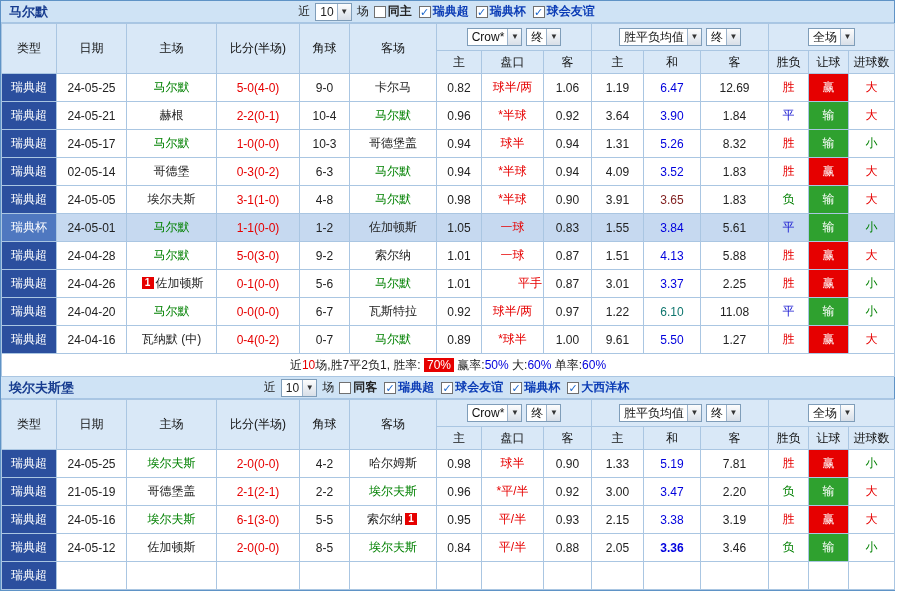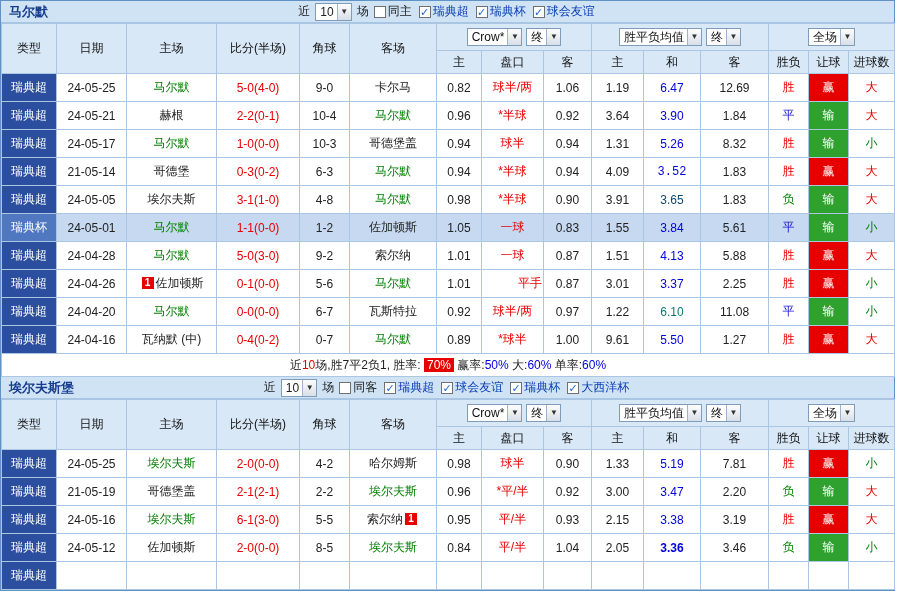--- a/index.html
+++ b/index.html
@@ -27,21 +27,21 @@
 
   .sel { display:inline-flex; align-items:center; background:#fff; border:1px solid #7f9db9;
          height:18px; padding-left:4px; cursor:pointer; margin:0 2px; }
   .sel-v { padding-right:3px; white-space:nowrap; }
   .arr { display:inline-block; width:14px; height:16px; line-height:16px; text-align:center;
          font-size:8px; color:#333; background:linear-gradient(#fdfdfd,#d8dfe8); border-left:1px solid #9db4cc; }
 
   .ck { display:inline-flex; align-items:center; cursor:pointer; margin:0 2px; }
   .cb { display:inline-block; width:12px; height:12px; border:1px solid #707070; background:#fff;
         font-size:11px; line-height:10px; text-align:center; color:#1a66cc; font-weight:bold; margin-right:2px; }
-  .ck-l { white-space:nowrap; }
+  .ck-l { white-space:nowrap;font-weight:bold; }
   .ck-l.blue { color:#0a3bb5; }
 
   table { border-collapse:collapse; table-layout:fixed; width:893px; font-size:12px; }
   th, td { border:1px solid #aac6e2; text-align:center; padding:0 1px; overflow:hidden;
            white-space:nowrap; font-weight:normal; }
   thead th { background:#d9e8f7; color:#111; }
   tr.h1 > th { height:27px; }
   tr.h2 > th { height:23px; }
   .selcell { padding:2px 0; }
   tbody tr { height:28px; }
@@ -198,47 +198,47 @@
             <td>0.94</td>
             <td>1.31</td>
             <td style="color: rgb(0, 0, 221);">5.26</td>
             <td>8.32</td>
             <td style="color: rgb(230, 0, 0);">胜</td>
             <td style="background: rgb(47, 161, 47); color: rgb(255, 255, 255);">输</td>
             <td style="color: rgb(0, 128, 0);">小</td>
           </tr>
           <tr>
             <td class="league" style="background: rgb(43, 79, 158);">瑞典超</td>
-            <td>21-05-14</td>
+            <td>02-05-14</td>
             <td class="team"><span>哥德堡</span></td>
             <td style="color: rgb(230, 0, 0);">0-3(0-2)</td>
             <td>6-3</td>
             <td class="team"><span style="color: rgb(0, 128, 0);">马尔默</span></td>
             <td>0.94</td>
             <td style="color: rgb(230, 0, 0);">*半球</td>
             <td>0.94</td>
             <td>4.09</td>
-            <td style="color: rgb(0, 0, 221); font-family: Liberation Mono, monospace;">3.52</td>
+            <td style="color: rgb(0, 0, 221);">3.52</td>
             <td>1.83</td>
             <td style="color: rgb(230, 0, 0);">胜</td>
             <td style="background: rgb(230, 0, 0); color: rgb(255, 255, 255);">赢</td>
             <td style="color: rgb(230, 0, 0);">大</td>
           </tr>
           <tr>
             <td class="league" style="background: rgb(43, 79, 158);">瑞典超</td>
             <td>24-05-05</td>
             <td class="team"><span>埃尔夫斯</span></td>
             <td style="color: rgb(230, 0, 0);">3-1(1-0)</td>
             <td>4-8</td>
             <td class="team"><span style="color: rgb(0, 128, 0);">马尔默</span></td>
             <td>0.98</td>
             <td style="color: rgb(230, 0, 0);">*半球</td>
             <td>0.90</td>
             <td>3.91</td>
-            <td style="color: #0c4a6e;">3.65</td>
+            <td style="color: #7f1d1d;">3.65</td>
             <td>1.83</td>
             <td style="color: rgb(0, 128, 0);">负</td>
             <td style="background: rgb(47, 161, 47); color: rgb(255, 255, 255);">输</td>
             <td style="color: rgb(230, 0, 0);">大</td>
           </tr>
           <tr class="hl">
             <td class="league" style="background: rgb(79, 120, 192);">瑞典杯</td>
             <td>24-05-01</td>
             <td class="team"><span style="color: rgb(0, 128, 0);">马尔默</span></td>
             <td style="color: rgb(230, 0, 0);">1-1(0-0)</td>
@@ -479,21 +479,21 @@
           </tr>
           <tr>
             <td class="league" style="background: rgb(43, 79, 158);">瑞典超</td>
             <td>24-05-12</td>
             <td class="team"><span>佐加顿斯</span></td>
             <td style="color: rgb(230, 0, 0);">2-0(0-0)</td>
             <td>8-5</td>
             <td class="team"><span style="color: rgb(0, 128, 0);">埃尔夫斯</span></td>
             <td>0.84</td>
             <td style="color: rgb(230, 0, 0);">平/半</td>
-            <td>1.04</td>
+            <td>0.88</td>
             <td>2.05</td>
             <td style="color: rgb(0, 0, 221); font-weight: bold;">3.36</td>
             <td>3.46</td>
             <td style="color: rgb(0, 128, 0);">负</td>
             <td style="background: rgb(47, 161, 47); color: rgb(255, 255, 255);">输</td>
             <td style="color: rgb(0, 128, 0);">小</td>
           </tr>
           <tr>
             <td class="league" style="background: rgb(43, 79, 158);">瑞典超</td>
             <td></td>

